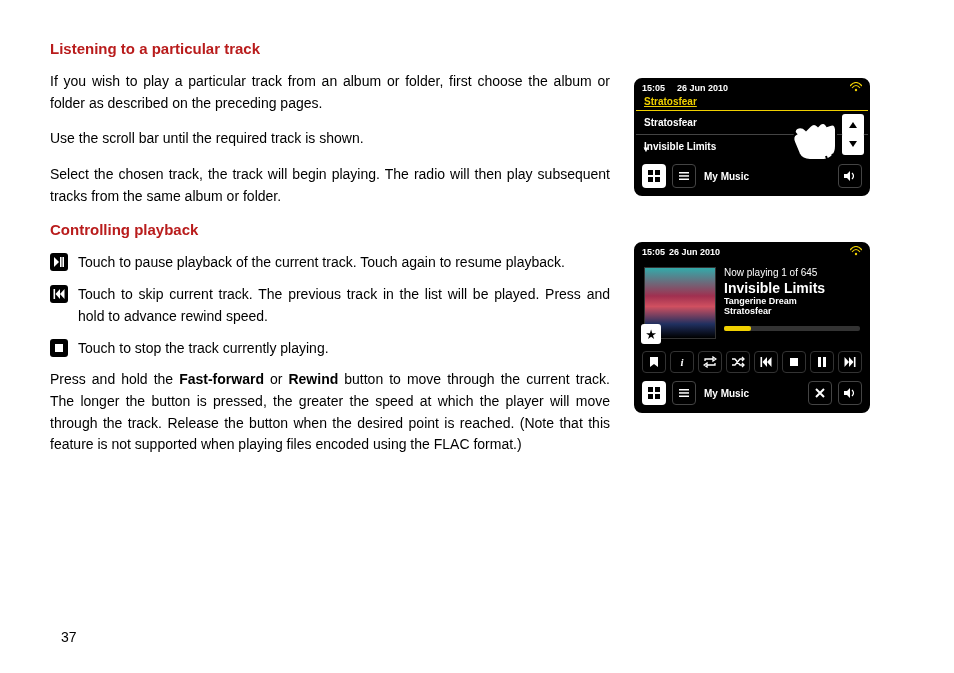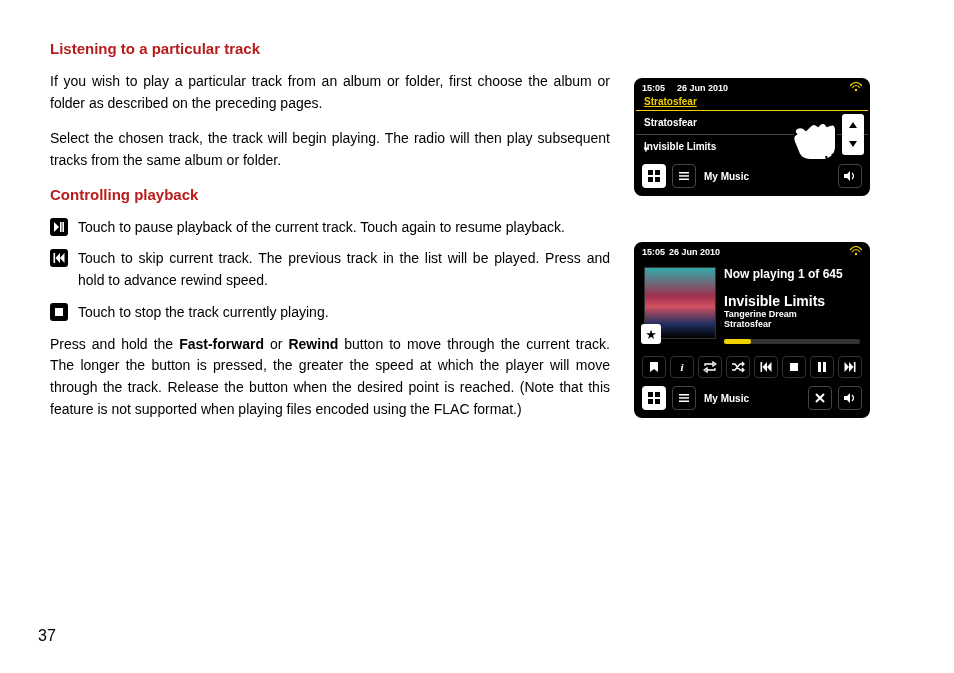--- a/index.html
+++ b/index.html
@@ -48,22 +48,22 @@
   display: flex;
   align-items: center;
   justify-content: center;
   margin-top: 1px;
 }
 .ctrl-row p { margin-bottom: 0; flex: 1; }
 .icon-box svg { width: 12px; height: 12px; }
 .page-num {
   position: absolute;
   bottom: 28px;
-  left: 38px;
-  font-size: 16px;
+  left: 61px;
+  font-size: 14px;
 }
 
 
 .screen {
   width: 236px;
   border: 2px solid #000;
   border-radius: 8px;
   background: #000;
   margin-bottom: 46px;
   position: relative;
@@ -181,21 +181,21 @@
   bottom: -6px; left: -4px;
   width: 20px; height: 20px;
   background: #fff;
   border-radius: 3px;
   display: flex;
   align-items: center;
   justify-content: center;
   font-size: 13px;
 }
 .np-info { flex: 1; color: #fff; }
-.np-counter { font-size: 12px; font-weight: bold; margin-bottom: 12px; }
+.np-counter { font-size: 10px; font-weight: normal; margin-bottom: 2px; }
 .np-title { font-size: 14px; font-weight: bold; }
 .np-artist, .np-album { font-size: 9px; font-weight: bold; }
 .np-progress {
   margin-top: 10px;
   height: 5px;
   background: #333;
   border-radius: 2px;
   position: relative;
 }
 .np-progress .fill {
@@ -228,20 +228,21 @@
   color: #fff;
   font-size: 8px;
 }
 </style>
 </head>
 <body>
 
 <div class="left-col">
   <h2>Listening to a particular track</h2>
   <p>If you wish to play a particular track from an album or folder, first choose the album or folder as described on the preceding pages.</p>
+  <p>Use the scroll bar until the required track is shown.</p>
   <p>Select the chosen track, the track will begin playing. The radio will then play subsequent tracks from the same album or folder.</p>
 
   <h2>Controlling playback</h2>
 
   <div class="ctrl-row">
     <div class="icon-box">
       <svg viewBox="0 0 12 12">
           <path d="M1 1 L6 6 L1 11 Z" fill="#fff"></path>
           <rect x="7" y="1" width="1.6" height="10" fill="#fff"></rect>
           <rect x="9.4" y="1" width="1.6" height="10" fill="#fff"></rect>

